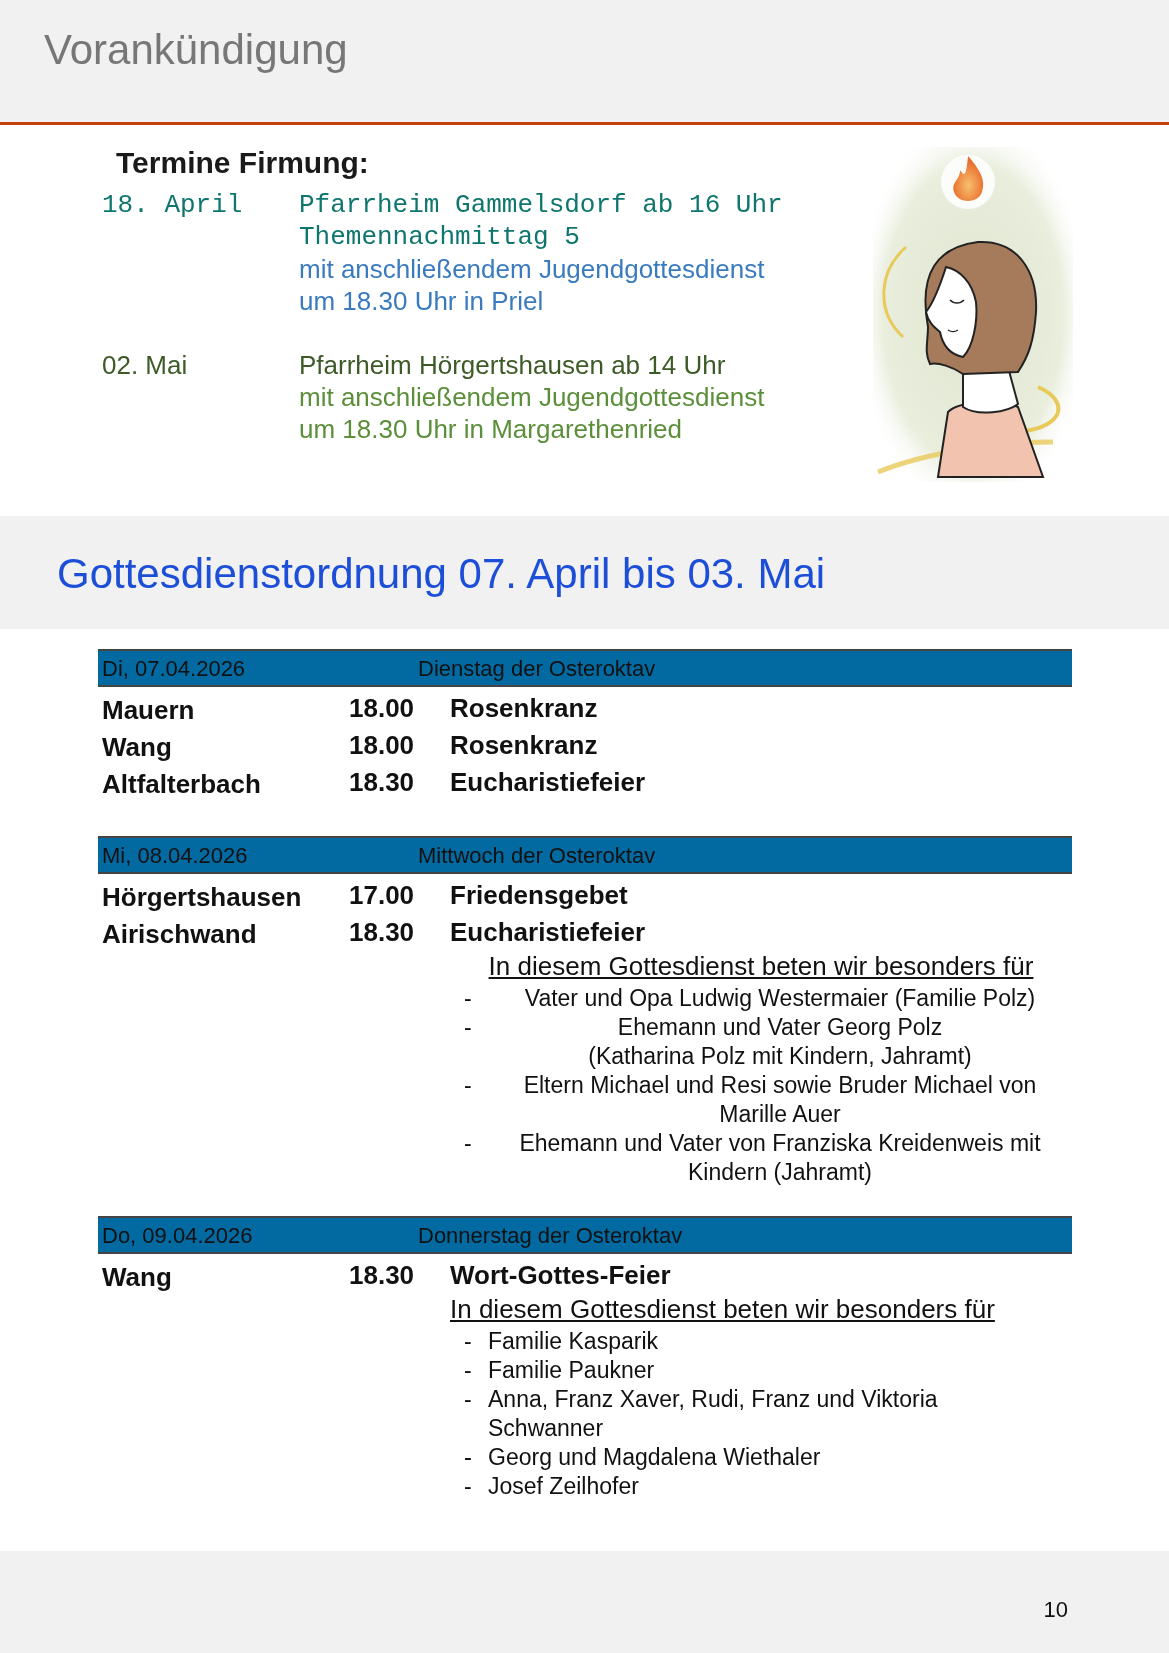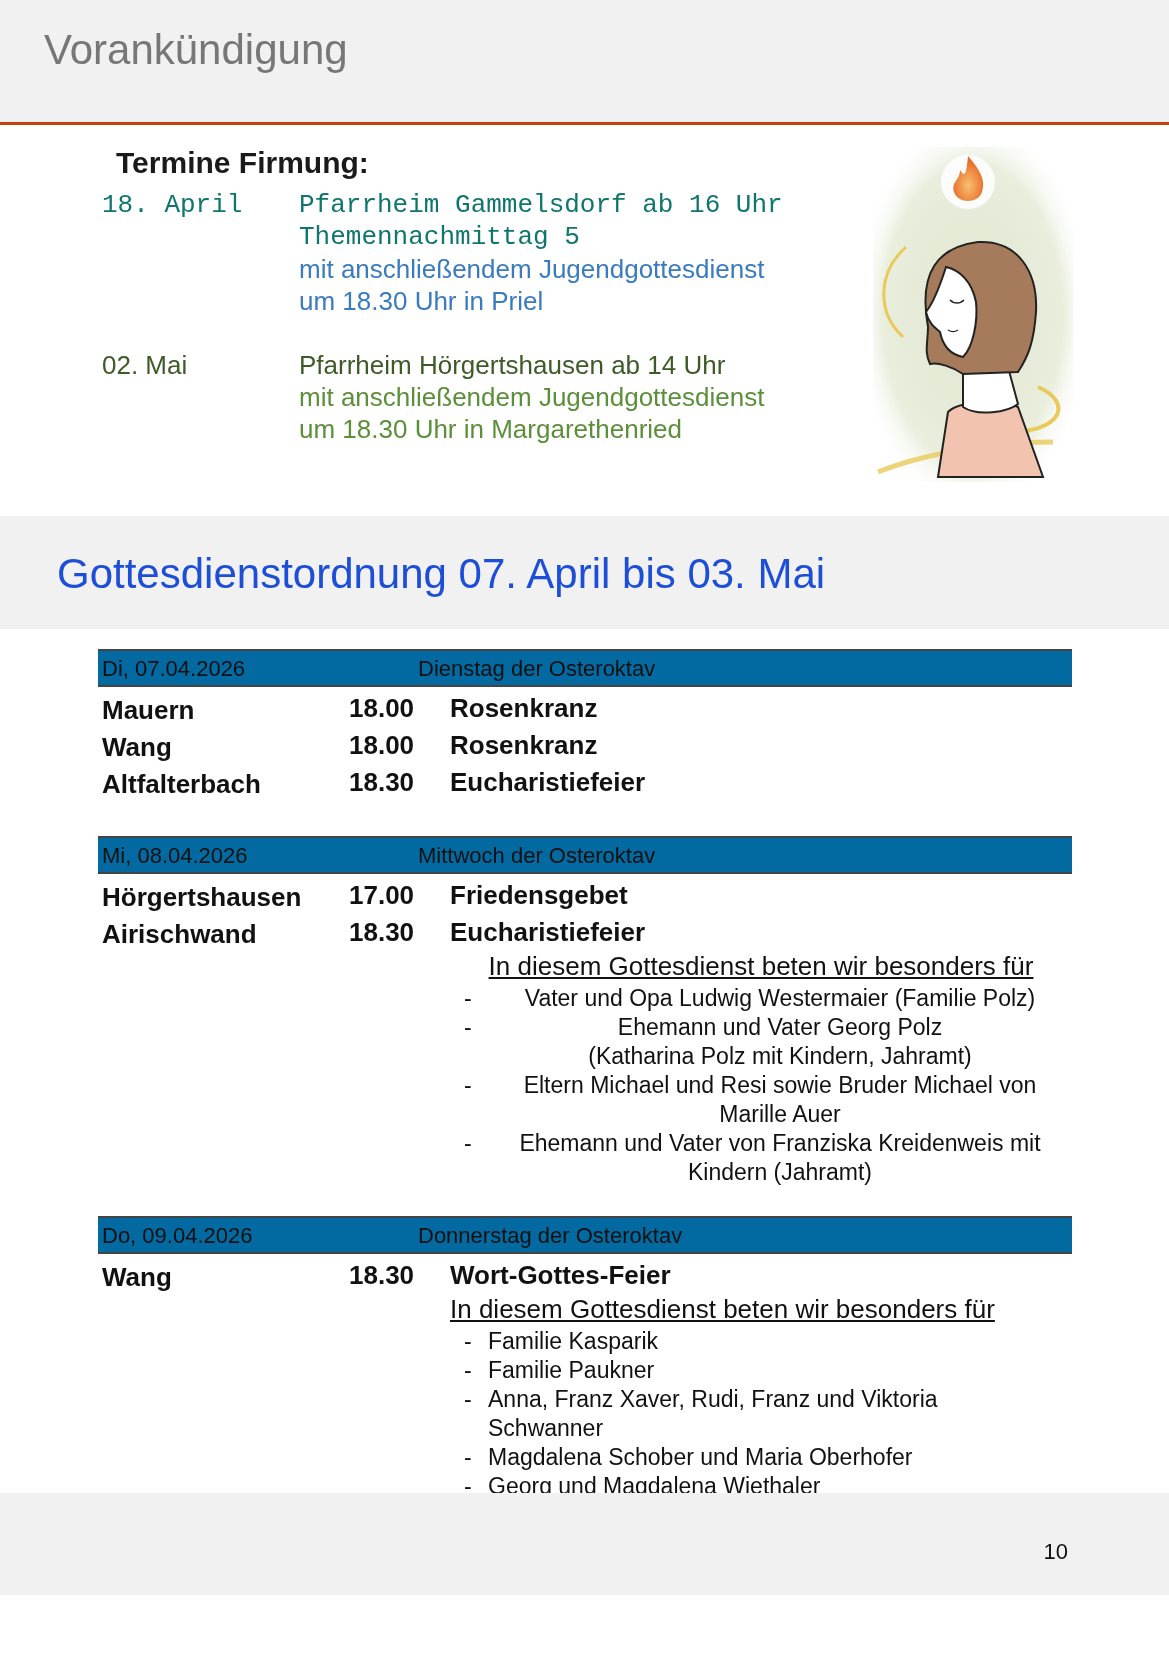--- a/index.html
+++ b/index.html
@@ -54,21 +54,21 @@
   .svc .place { position: absolute; left: 4px; top: 8px; }
   .svc .time { position: absolute; left: 251px; top: 6px; }
   .svc .kind { position: absolute; left: 352px; top: 6px; }
   .intent { position: relative; margin-left: 352px; }
   .intent .ih { font-size: 26px; text-decoration: underline; line-height: 36px; }
   .intent ul { list-style: none; margin: 0; padding: 0; }
   .intent li { position: relative; padding-left: 38px; font-size: 23px; line-height: 29px; }
   .intent li .dash { position: absolute; left: 14px; top: 0; }
 
   .band-bot {
-    position: absolute; left: 0; top: 1493px; width: 1169px; height: 102px;
+    position: absolute; left: 0; top: 1551px; width: 1169px; height: 102px;
     background: #f1f1f1;
   }
   .page-no { position: absolute; right: 101px; top: 46px; font-size: 22px; color: #111; }
 </style>
 </head>
 <body>
 
 <div class="band-top">
   <h1>Vorankündigung</h1>
 </div>
@@ -183,21 +183,21 @@
     <span class="place">Wang</span>
     <span class="time">18.30</span>
     <span class="kind">Wort-Gottes-Feier</span>
   </div>
   <div class="intent">
     <div class="ih">In diesem Gottesdienst beten wir besonders für</div>
     <ul>
       <li><span class="dash">-</span><span>Familie Kasparik</span></li>
       <li><span class="dash">-</span><span>Familie Paukner</span></li>
       <li><span class="dash">-</span><span>Anna, Franz Xaver, Rudi, Franz und Viktoria</span><br><span>Schwanner</span></li>
-      <li><span class="dash">-</span><span>Magdalena Schober und Maria Oberhofer</span></li>
+      <li><span class="dash">-</span></li>
       <li><span class="dash">-</span><span>Georg und Magdalena Wiethaler</span></li>
       <li><span class="dash">-</span><span>Josef Zeilhofer</span></li>
     </ul>
   </div>
 </div>
 
 <div class="band-bot">
   <span class="page-no">10</span>
 </div>
 

